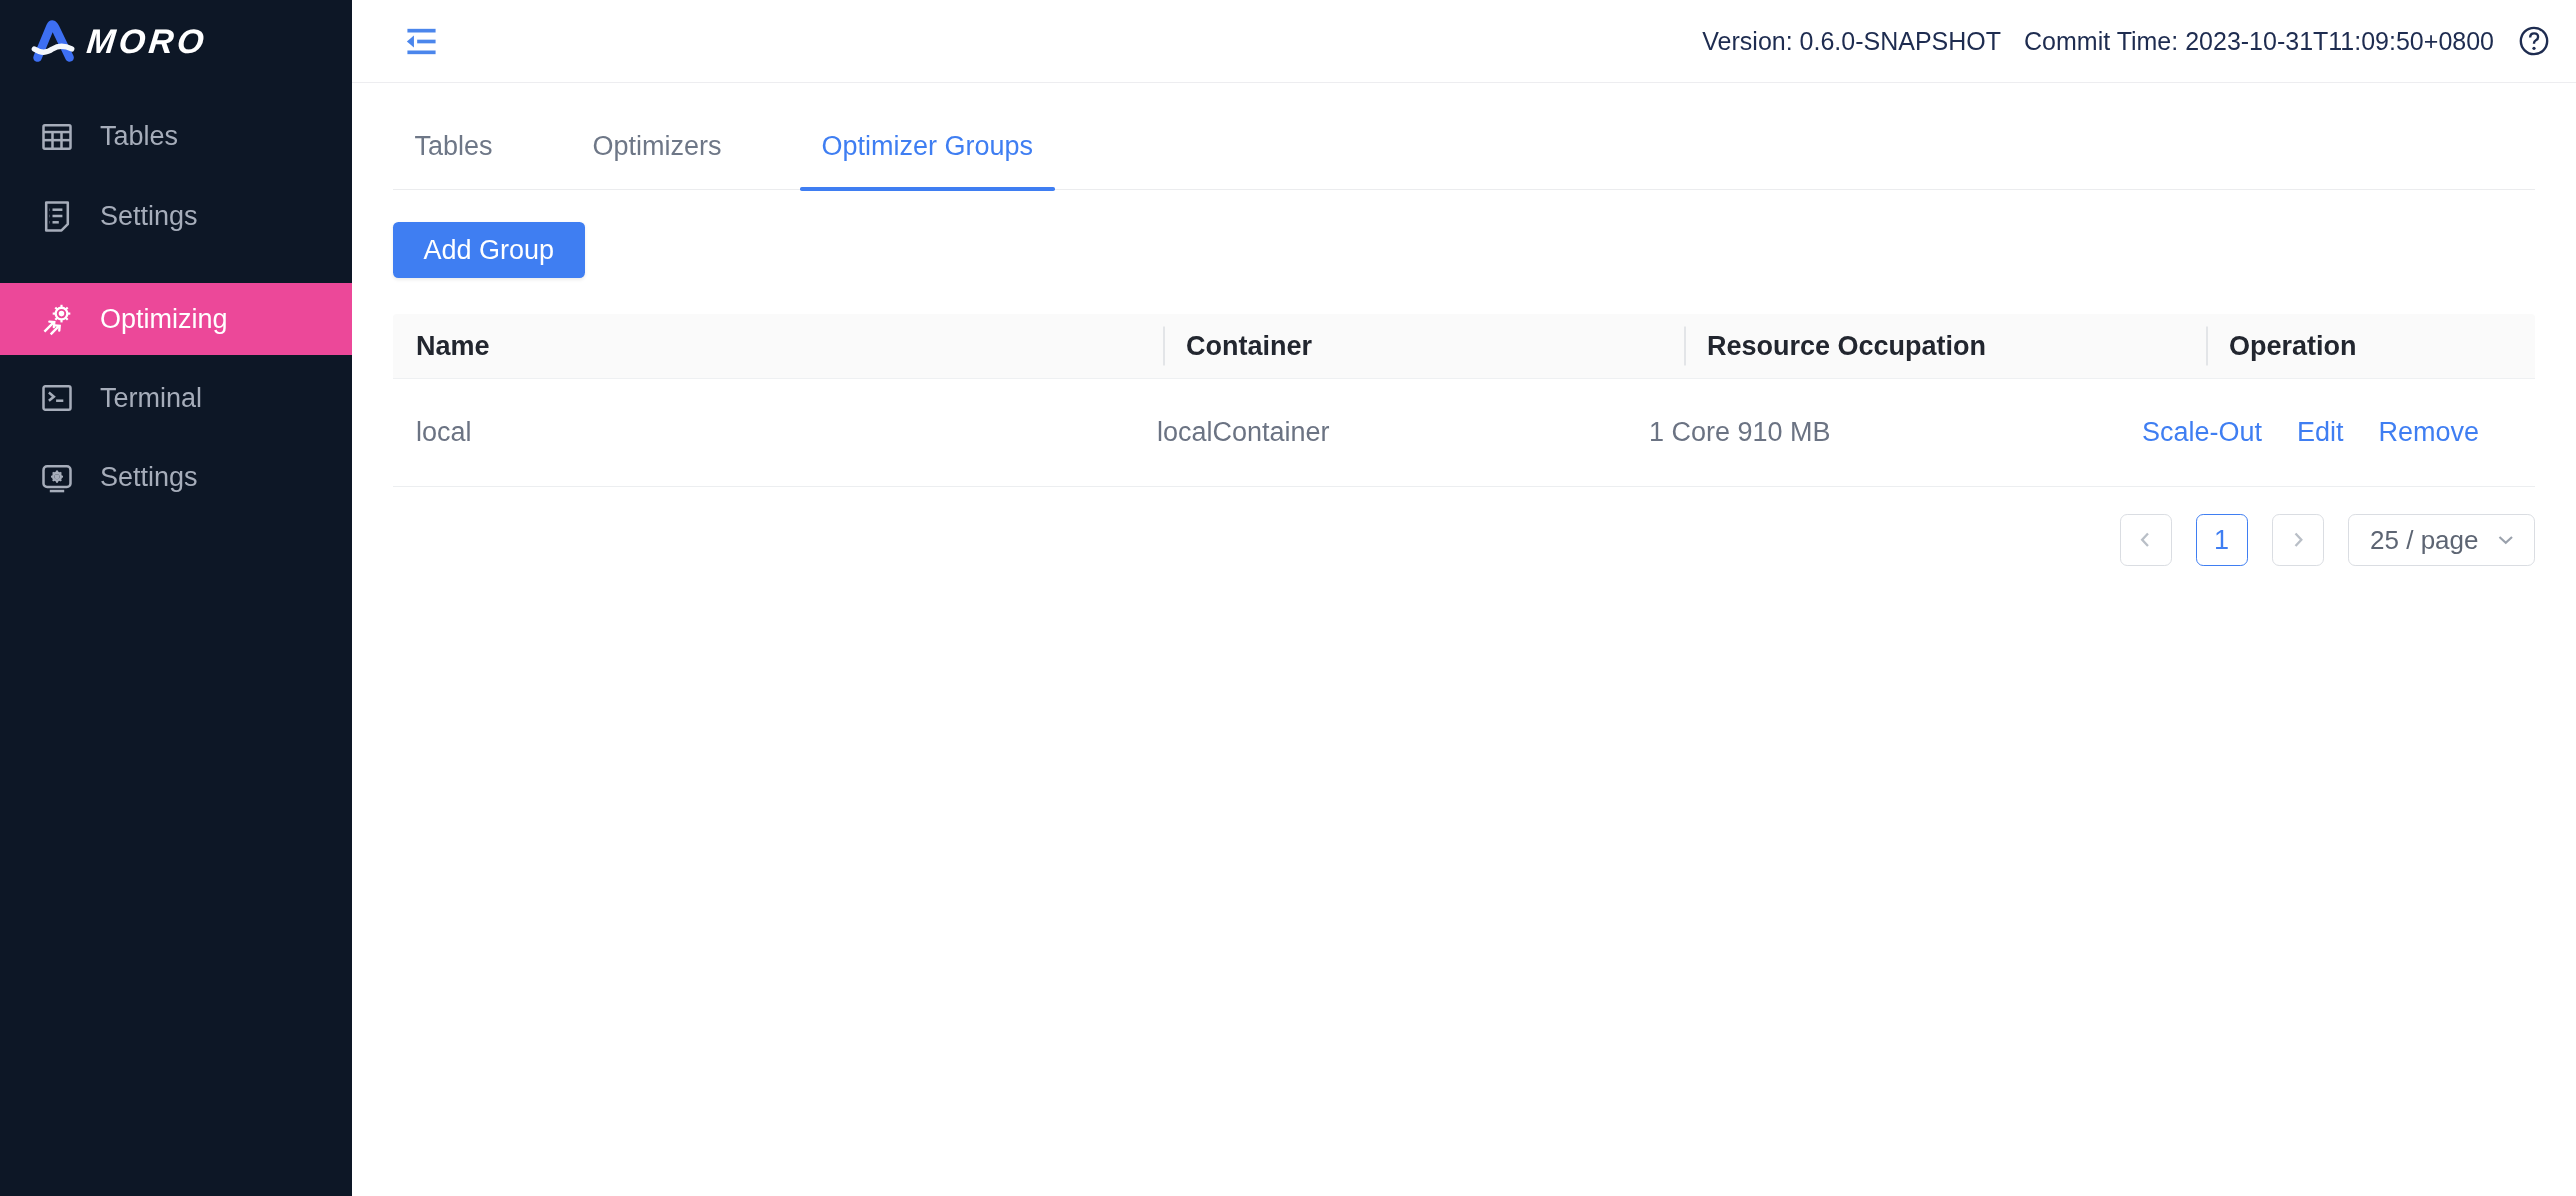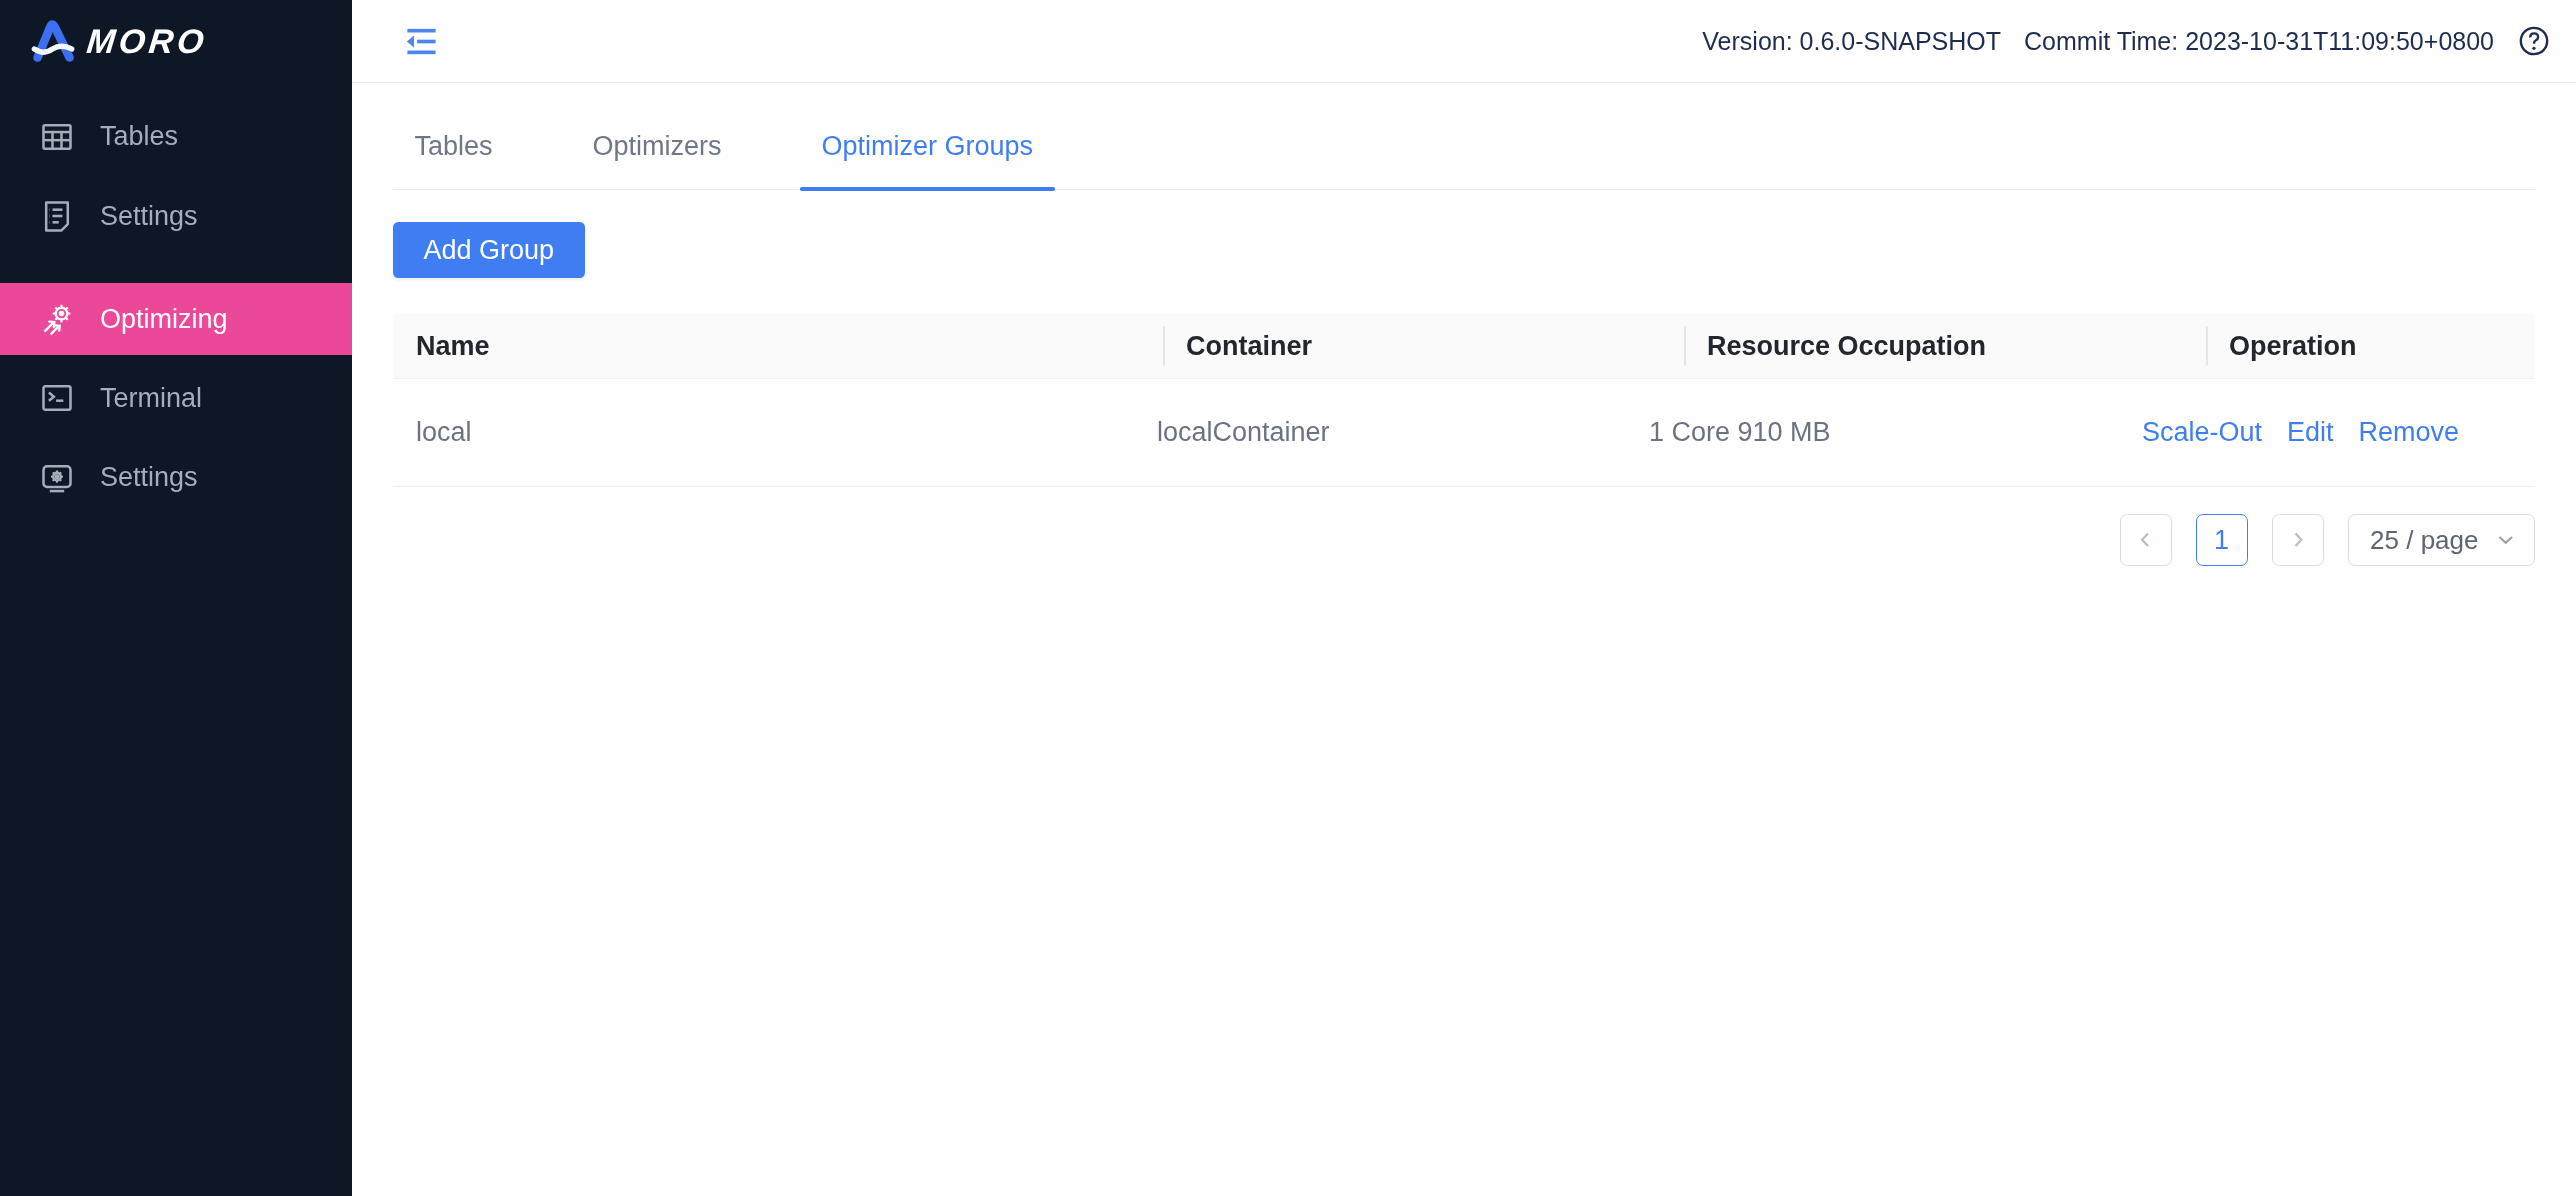--- a/index.html
+++ b/index.html
@@ -52,21 +52,21 @@
            border-bottom:1.8px solid #eef0f2;gap:29px; }
   .trow { display:flex; height:108px; align-items:center; font-size:27px; color:#6b7383;
           border-bottom:1.8px solid #eceef0; }
   .col { padding-left:23px; position:relative; }
   .col-name { width:741px; flex-shrink:0; }
   .col-container { width:492px; flex-shrink:0; }
   .col-resource { width:493px; flex-shrink:0; }
   .col-operation { flex:1; }
   .thead .col + .col::before { content:""; position:absolute; left:0; top:50%;
         transform:translateY(-50%); width:1.8px; height:39px; background:#e3e5e8; }
-  .ops { display:flex; gap:25px; }
+  .ops { display:flex; gap:35px; }
   .op-link { color:#3f7ef2; cursor:pointer; text-decoration:none; }
 
   
   .pagination { display:flex; justify-content:flex-end; align-items:center;
                 gap:24px; margin-top:27px; }
   .pg-btn { width:52px; height:52px; border:1.8px solid #dadde2; border-radius:7.2px;
             background:#fff; display:flex; align-items:center; justify-content:center;
             color:#b9bfc7; cursor:pointer; }
   .pg-btn svg { width:21.5px; height:21.5px; }
   .pg-current { width:52px; height:52px; border:1.8px solid #3f7ef2; border-radius:7.2px;

